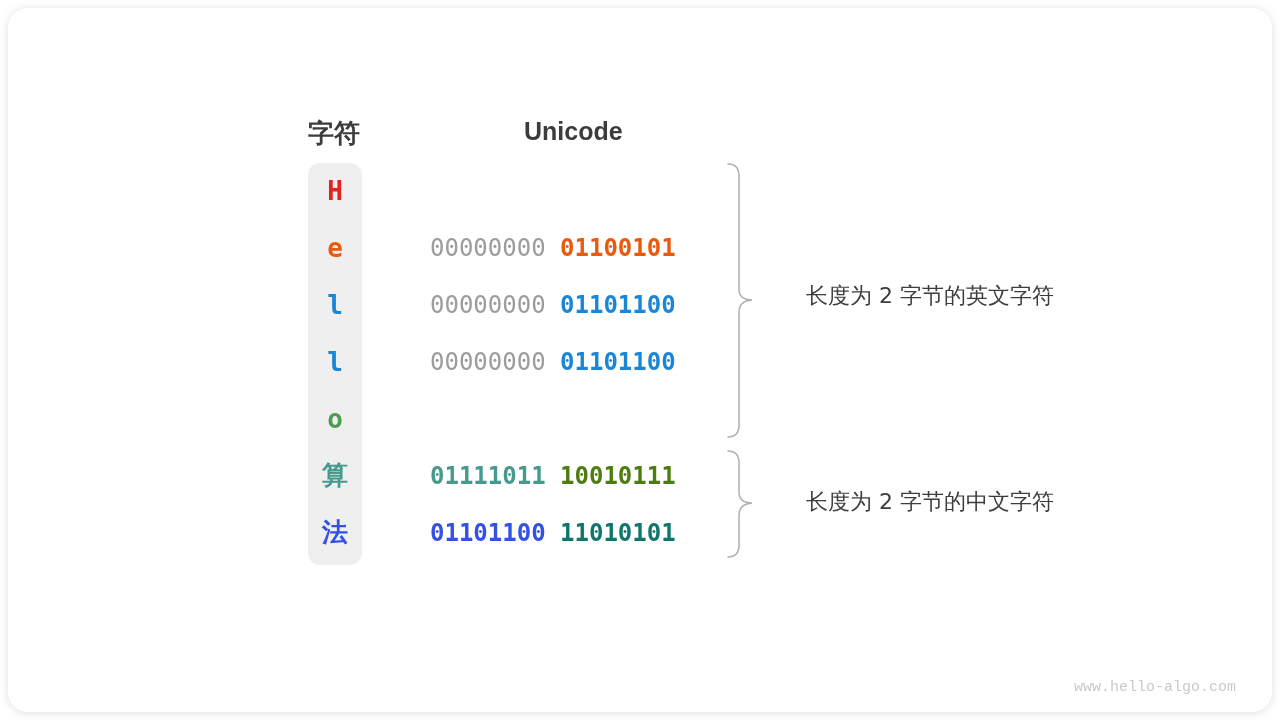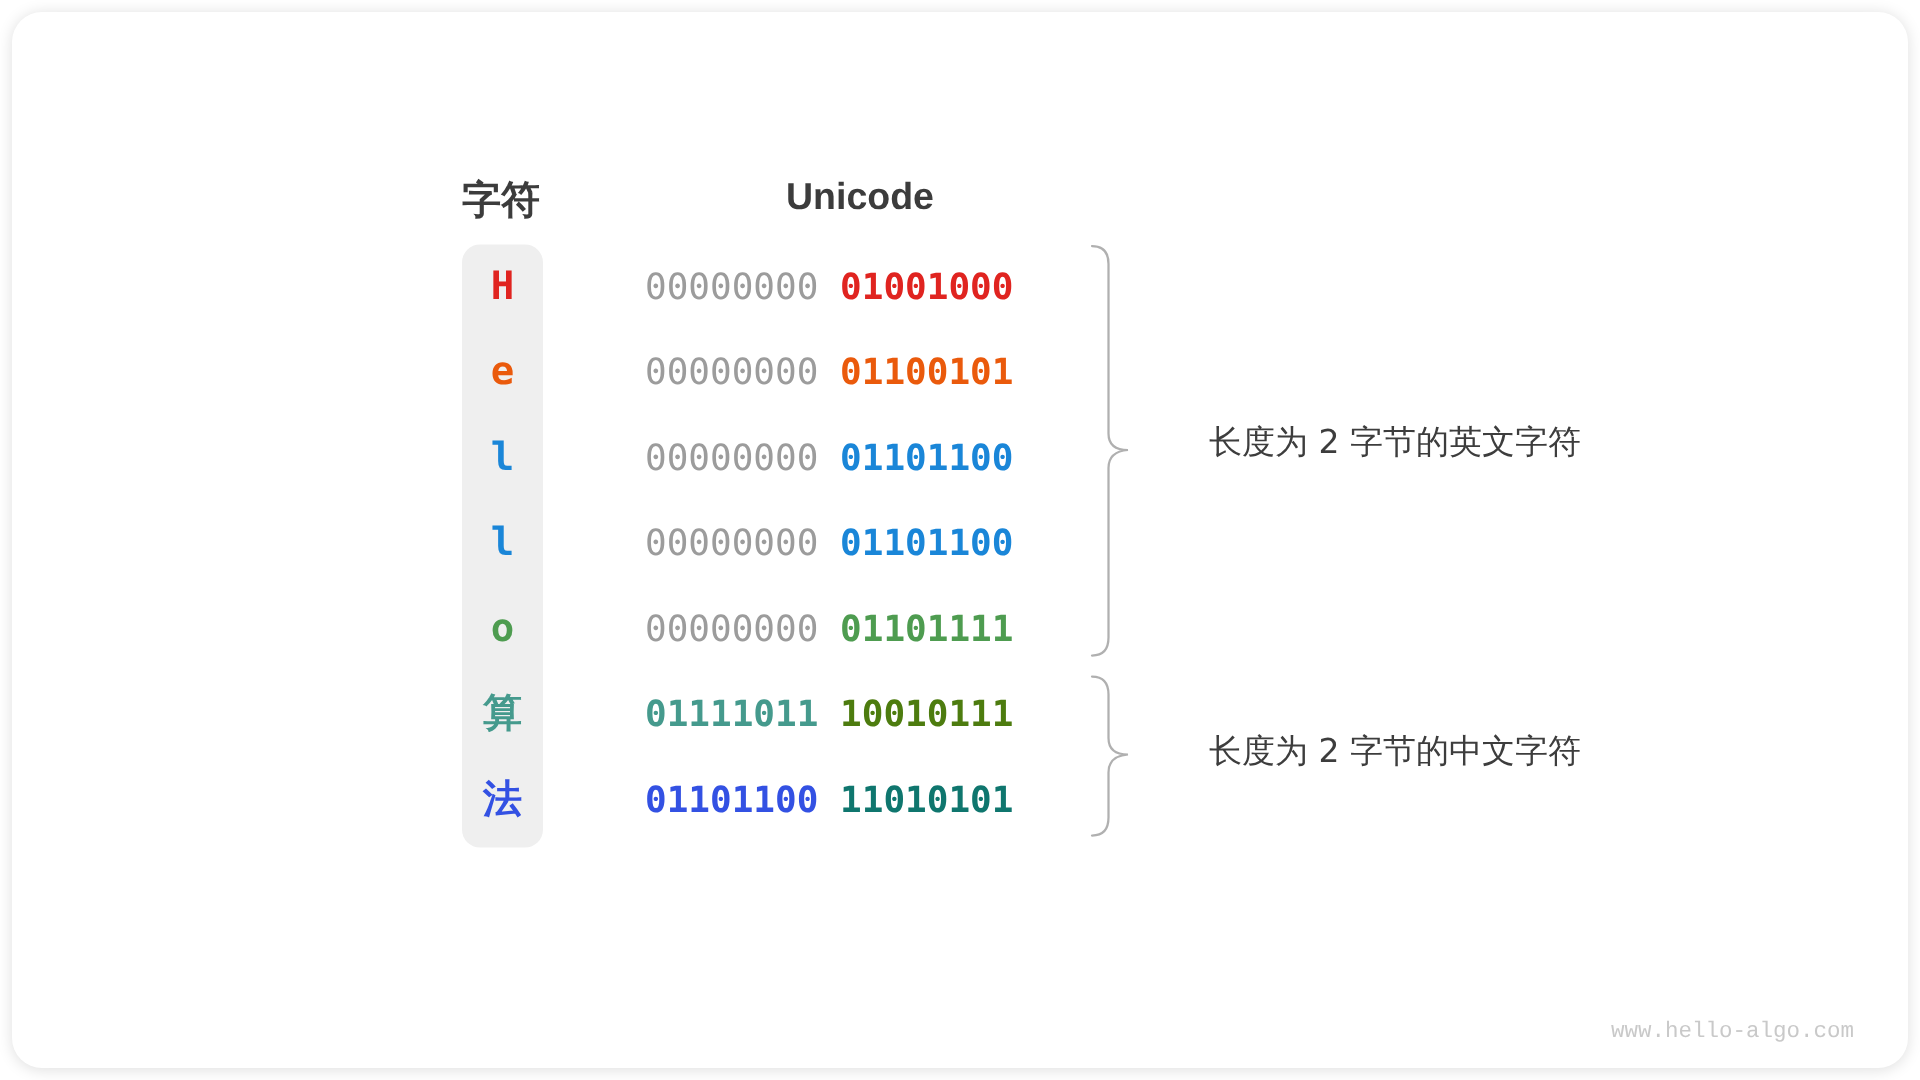--- a/index.html
+++ b/index.html
@@ -99,37 +99,35 @@
 <div class="card"></div>
 
 <div class="hdr hdr-char">字符</div>
 <div class="hdr hdr-unicode">Unicode</div>
 
 <div class="char-col-bg"></div>
 
 <div id="rows">
     <div class="row" style="top: 162px;">
       <span class="char" style="color: rgb(224, 36, 32);">H</span>
-      <span class="bin"><span class="muted">00000000</span> <span class="byte" style="color: rgb(224, 36, 32);">01001000</span></span>
     </div>
     <div class="row" style="top: 219px;">
       <span class="char" style="color: rgb(234, 90, 12);">e</span>
       <span class="bin"><span class="muted">00000000</span> <span class="byte" style="color: rgb(234, 90, 12);">01100101</span></span>
     </div>
     <div class="row" style="top: 276px;">
       <span class="char" style="color: rgb(26, 134, 216);">l</span>
       <span class="bin"><span class="muted">00000000</span> <span class="byte" style="color: rgb(26, 134, 216);">01101100</span></span>
     </div>
     <div class="row" style="top: 333px;">
       <span class="char" style="color: rgb(26, 134, 216);">l</span>
       <span class="bin"><span class="muted">00000000</span> <span class="byte" style="color: rgb(26, 134, 216);">01101100</span></span>
     </div>
     <div class="row" style="top: 390px;">
       <span class="char" style="color: rgb(78, 156, 80);">o</span>
-      <span class="bin"><span class="muted">00000000</span> <span class="byte" style="color: rgb(78, 156, 80);">01101111</span></span>
     </div>
     <div class="row" style="top: 447px;">
       <span class="char" style="color: rgb(69, 154, 141);">算</span>
       <span class="bin"><span class="byte" style="color: rgb(69, 154, 141);">01111011</span> <span class="byte" style="color: #4d7c0f;">10010111</span></span>
     </div>
     <div class="row" style="top: 504px;">
       <span class="char" style="color: rgb(51, 81, 227);">法</span>
       <span class="bin"><span class="byte" style="color: rgb(51, 81, 227);">01101100</span> <span class="byte" style="color: #0f766e;">11010101</span></span>
     </div>
   </div>

